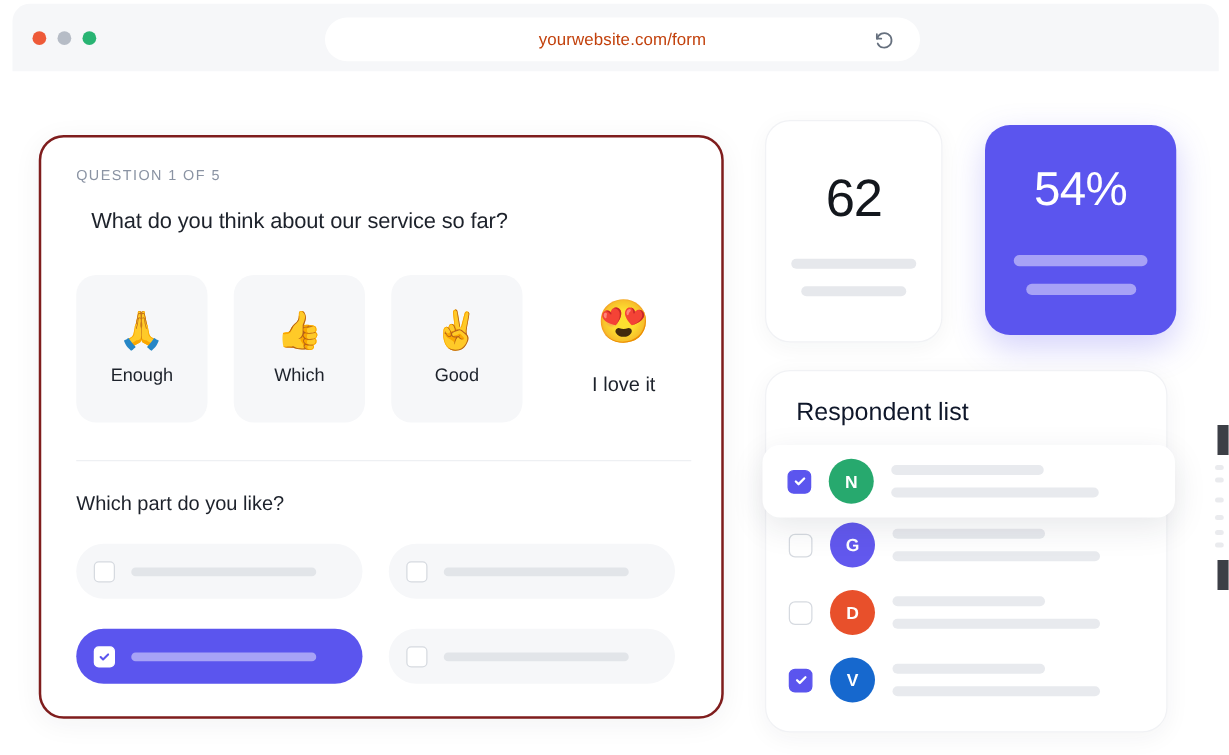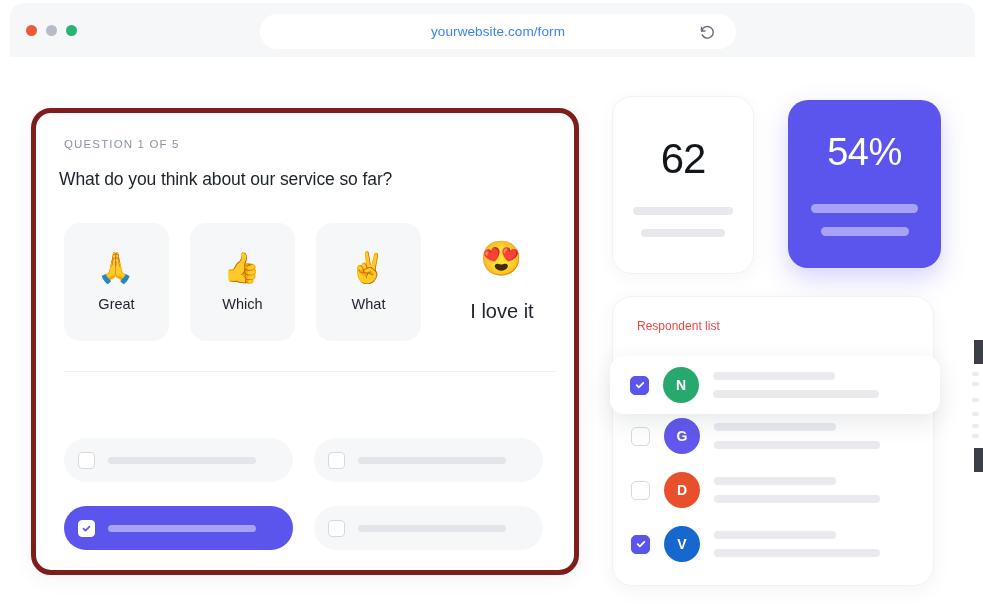--- a/index.html
+++ b/index.html
@@ -50,21 +50,21 @@
     width: 476px;
     height: 35px;
     background: #ffffff;
     border-radius: 18px;
     display: flex;
     align-items: center;
     justify-content: center;
   }
   .url-text {
     font-size: 13.5px;
-    color: #3b82f6;
+    color: #c2410c;
     letter-spacing: 0.1px;
   }
   .reload-icon {
     position: absolute;
     right: 20px;
     top: 50%;
     transform: translateY(-50%);
     width: 17px;
     height: 17px;
     color: #66707e;
@@ -74,37 +74,37 @@
   }
 
   
   .question-card {
     position: absolute;
     left: 31px;
     top: 108px;
     width: 548px;
     height: 467px;
     background: #ffffff;
-    border: 5px solid #7f1d1d;
+    border: 2px solid #7f1d1d;
     border-radius: 20px;
     box-shadow: 0 4px 22px rgba(34, 40, 54, 0.055);
   }
 
   .question-eyebrow {
     position: absolute;
     left: 28px;
     top: 25px;
     font-size: 11.5px;
     letter-spacing: 1.15px;
     color: #8a93a3;
     font-weight: 500;
   }
   .question-title {
     position: absolute;
-    left: 23px;
+    left: 40px;
     top: 56px;
     font-size: 17.5px;
     color: #1d222b;
     font-weight: 400;
     letter-spacing: -0.1px;
   }
 
   
   .emoji-row {
     position: absolute;
@@ -131,21 +131,21 @@
     width: 120px;
     height: 128px;
     top: -5px;
   }
   .emoji-glyph { font-size: 30px; line-height: 1; }
   .emoji-option.plain .emoji-glyph { font-size: 34px; }
   .emoji-label {
     font-size: 14.5px;
     color: #1d222b;
   }
-  .emoji-option.plain .emoji-label { font-size: 20px; margin-top: 12px; }
+  .emoji-option.plain .emoji-label { font-size: 16px; margin-top: 12px; }
 
   .divider {
     position: absolute;
     left: 28px;
     top: 258px;
     width: 492px;
     height: 1px;
     background: #eef0f3;
   }
 
@@ -267,22 +267,22 @@
     background: #ffffff;
     border: 1px solid #f1f2f5;
     border-radius: 20px;
     box-shadow: 0 4px 20px rgba(34, 40, 54, 0.05);
     overflow: hidden;
   }
   .respondent-title {
     position: absolute;
     left: 24px;
     top: 22px;
-    font-size: 12px;
-    color: #ef4444;
+    font-size: 20px;
+    color: #0f172a;
   }
   .respondent-rows {
     position: absolute;
     left: 0;
     top: 58px;
     width: 100%;
   }
   .respondent-row {
     height: 54px;
     display: flex;
@@ -385,38 +385,39 @@
     </div>
   </div>
 
   <div class="question-card">
     <div class="question-eyebrow">QUESTION 1 OF 5</div>
     <div class="question-title">What do you think about our service so far?</div>
 
     <div class="emoji-row">
       <div class="emoji-option" style="left:0px;">
         <span class="emoji-glyph">🙏</span>
-        <span class="emoji-label">Great</span>
+        <span class="emoji-label">Enough</span>
       </div>
       <div class="emoji-option" style="left:126px;">
         <span class="emoji-glyph">👍</span>
         <span class="emoji-label">Which</span>
       </div>
       <div class="emoji-option" style="left:252px;">
         <span class="emoji-glyph">✌️</span>
-        <span class="emoji-label">What</span>
+        <span class="emoji-label">Good</span>
       </div>
       <div class="emoji-option plain" style="left:378px;">
         <span class="emoji-glyph">😍</span>
         <span class="emoji-label">I love it</span>
       </div>
     </div>
 
     <div class="divider"></div>
 
+    <div class="subquestion-title">Which part do you like?</div>
 
     <div class="check-grid">
       <div class="check-row">
         <span class="cbox">
           
         </span>
         <span class="skel"></span>
       </div>
       <div class="check-row">
         <span class="cbox">

